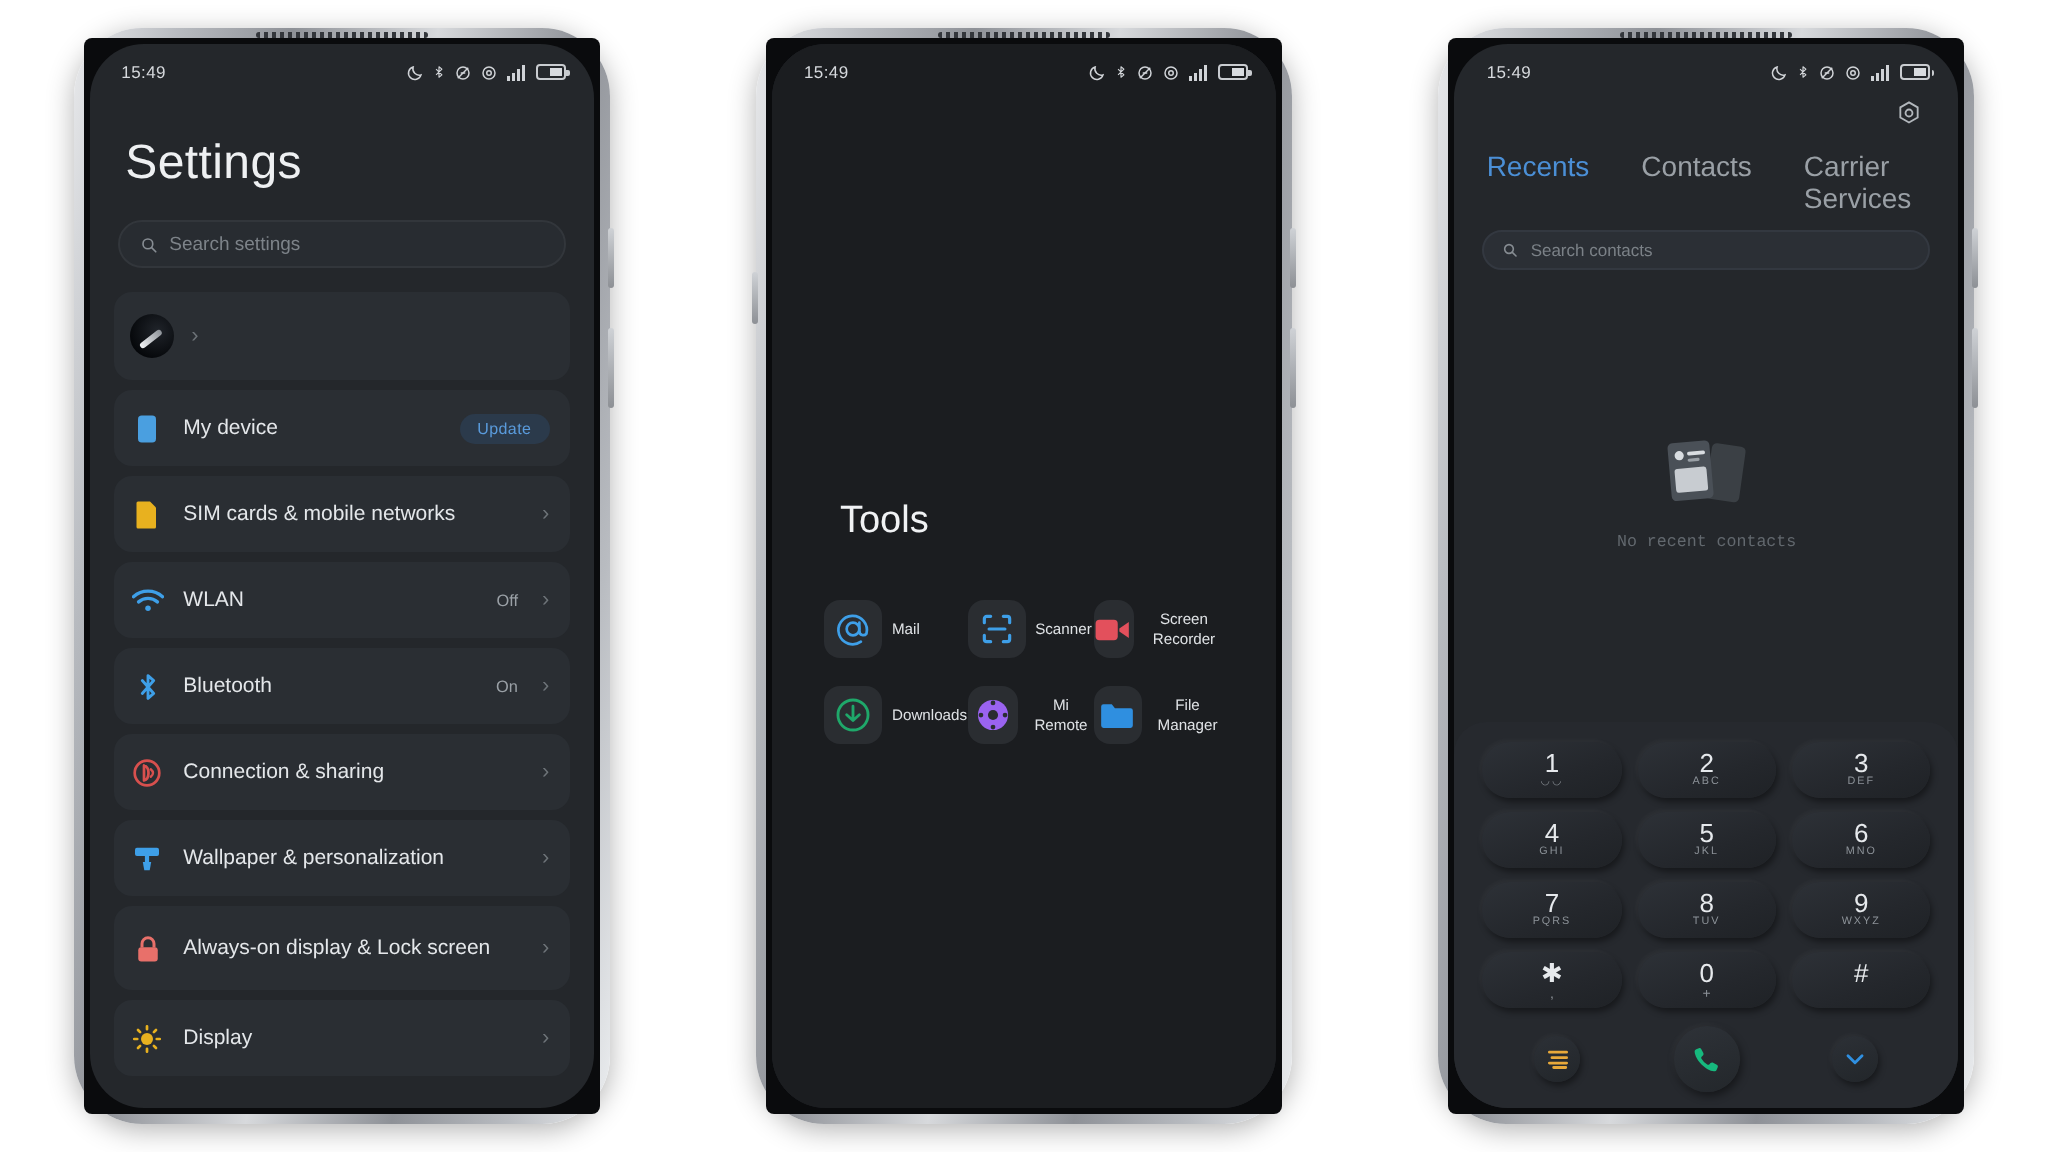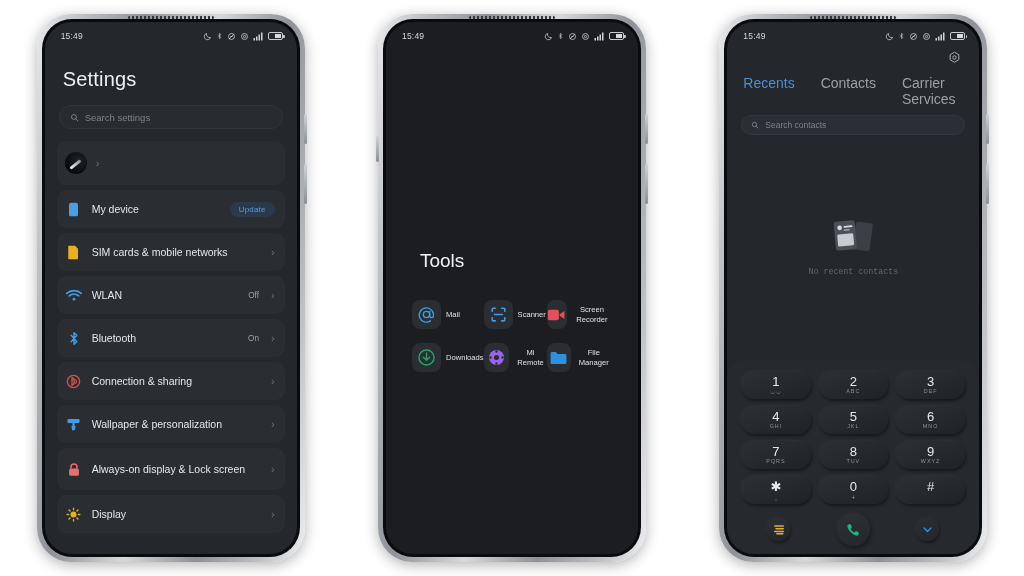--- a/index.html
+++ b/index.html
@@ -23,21 +23,21 @@
     position: relative;
     width: 268px; height: 548px;
     border-radius: 34px;
     background: linear-gradient(100deg,#e9eaec 0%,#b9bcc1 14%,#8e9197 30%,#d7d9dc 50%,#8e9197 70%,#b9bcc1 86%,#eceef0 100%);
     padding: 5px;
     box-shadow: 0 3px 14px rgba(0,0,0,.30);
     flex: 0 0 auto;
   }
   .phone .inner-ring {
     width: 100%; height: 100%;
-    border-radius: 30px;
+    border-radius: 4px;
     background: #0a0b0d;
     padding: 3px;
   }
   .screen {
     position: relative;
     width: 100%; height: 100%;
     border-radius: 27px;
     background: #1f2226;
     overflow: hidden;
   }
@@ -76,21 +76,21 @@
   }
   .batt::after {
     content: ""; position: absolute; right: -3px; top: 2px;
     width: 1.5px; height: 3px; background: #c9ccd0; border-radius: 0 1px 1px 0;
   }
   .batt i { position: absolute; right: 1px; top: 1px; bottom: 1px; width: 6px; background: #d8dbdf; display: block; }
 
   
   .settings-screen { background: #24272b; height: 100%; display: flex; flex-direction: column; }
   .settings-title {
-    font-size: 20px; color: #eef0f2; font-weight: 400;
+    font-size: 24px; color: #eef0f2; font-weight: 400;
     padding: 22px 18px 14px 18px; letter-spacing: .2px;
   }
   .search-pill {
     margin: 0 14px 12px 14px; height: 24px; border-radius: 14px;
     border: 1px solid #32363b; background: #282c31;
     display: flex; align-items: center; gap: 6px; padding: 0 10px;
     font-size: 9.5px; color: #7d8389;
   }
   .search-pill svg { flex: 0 0 auto; }
   .slist { flex: 1; overflow: hidden; padding: 0 12px; }

